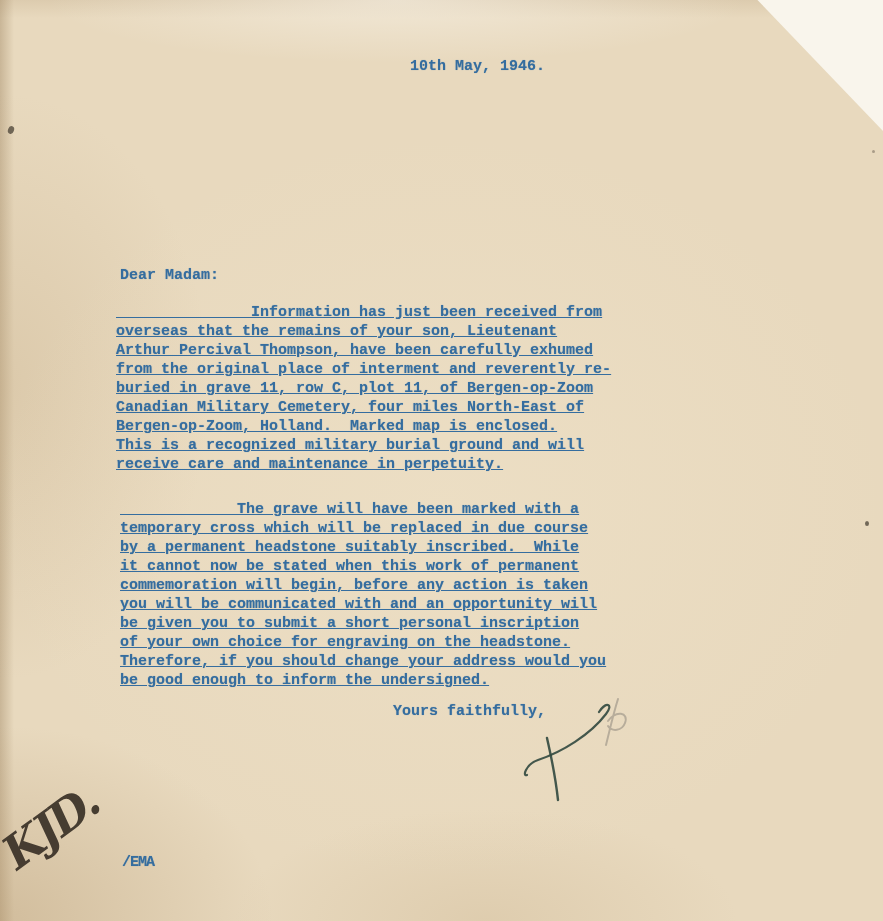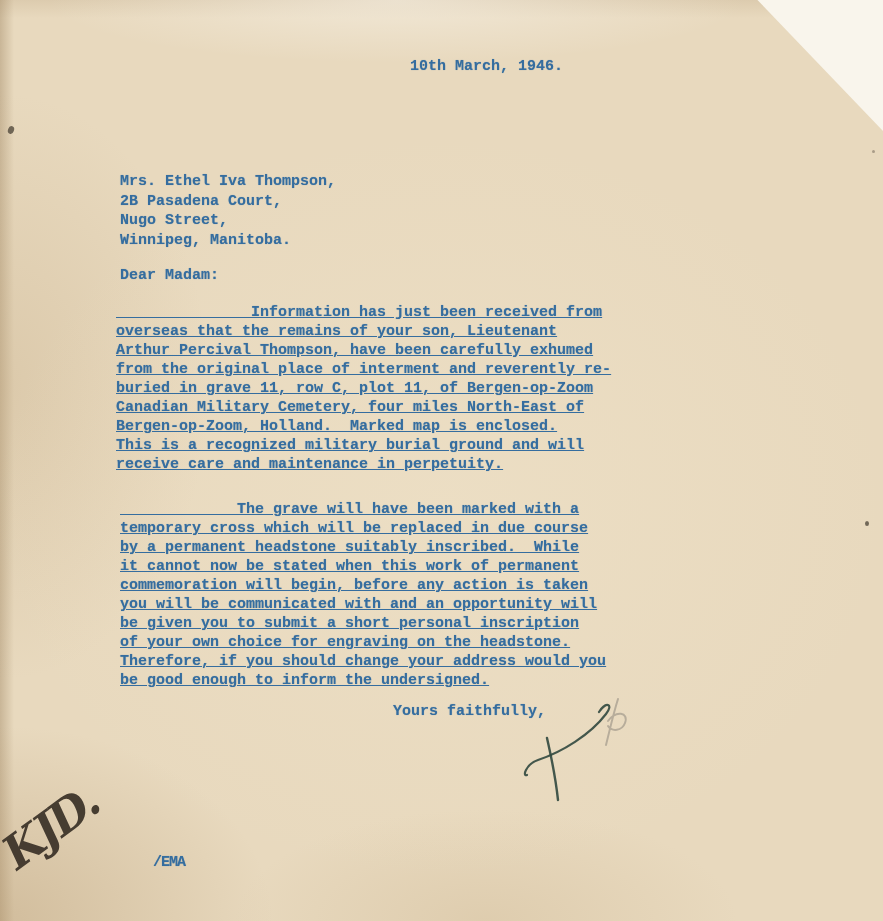--- a/index.html
+++ b/index.html
@@ -33,21 +33,21 @@
     text-shadow:0 0 1px rgba(44,104,158,.55);
     opacity:.95;
   }
   .date{left:410px; top:57px;}
   .recipient{left:120px; top:172px; line-height:19.5px;}
   .salutation{left:120px; top:266px;}
   .para1{left:116px; top:303px;text-decoration:underline;}
   .para2{left:120px; top:500px;text-decoration:underline;}
   .closing{left:393px; top:702px;}
   .sigblock{left:440px; top:800px; line-height:19.5px;}
-  .typist{left:122px; top:853px; letter-spacing:-1px;margin-left:31px;}
+  .typist{left:122px; top:853px; letter-spacing:-1px;}
   .hand-initials{
     position:absolute; left:-8px; top:836px;
     font-family:"DejaVu Serif","Liberation Serif",serif;
     font-style:italic; font-weight:700; font-size:46px;
     color:#3a3127; transform:rotate(-36deg); transform-origin:left top;
     letter-spacing:-3px; opacity:.92;
   }
   .sig-svg{position:absolute; left:495px; top:698px;}
   .pencil-svg{position:absolute; left:600px; top:695px; opacity:.7;}
   .speck{position:absolute; background:#4a4136; border-radius:50%; opacity:.75;}
@@ -55,26 +55,22 @@
   .speck.s2{left:865px; top:521px; width:4px; height:5px;}
   .speck.s3{left:872px; top:150px; width:3px; height:3px; opacity:.4;}
 </style>
 </head>
 <body>
 
 <div class="page">
 
   <div class="corner-cut"></div>
 
-  <div class="typed date">10th March, 1946.</div>
+  <div class="typed date">10th May, 1946.</div>
 
-  <div class="typed recipient">Mrs. Ethel Iva Thompson,
-2B Pasadena Court,
-Nugo Street,
-Winnipeg, Manitoba.</div>
 
   <div class="typed salutation">Dear Madam:</div>
 
   <div class="typed para1">               Information has just been received from
 overseas that the remains of your son, Lieutenant
 Arthur Percival Thompson, have been carefully exhumed
 from the original place of interment and reverently re-
 buried in grave 11, row C, plot 11, of Bergen-op-Zoom
 Canadian Military Cemetery, four miles North-East of
 Bergen-op-Zoom, Holland.  Marked map is enclosed.

